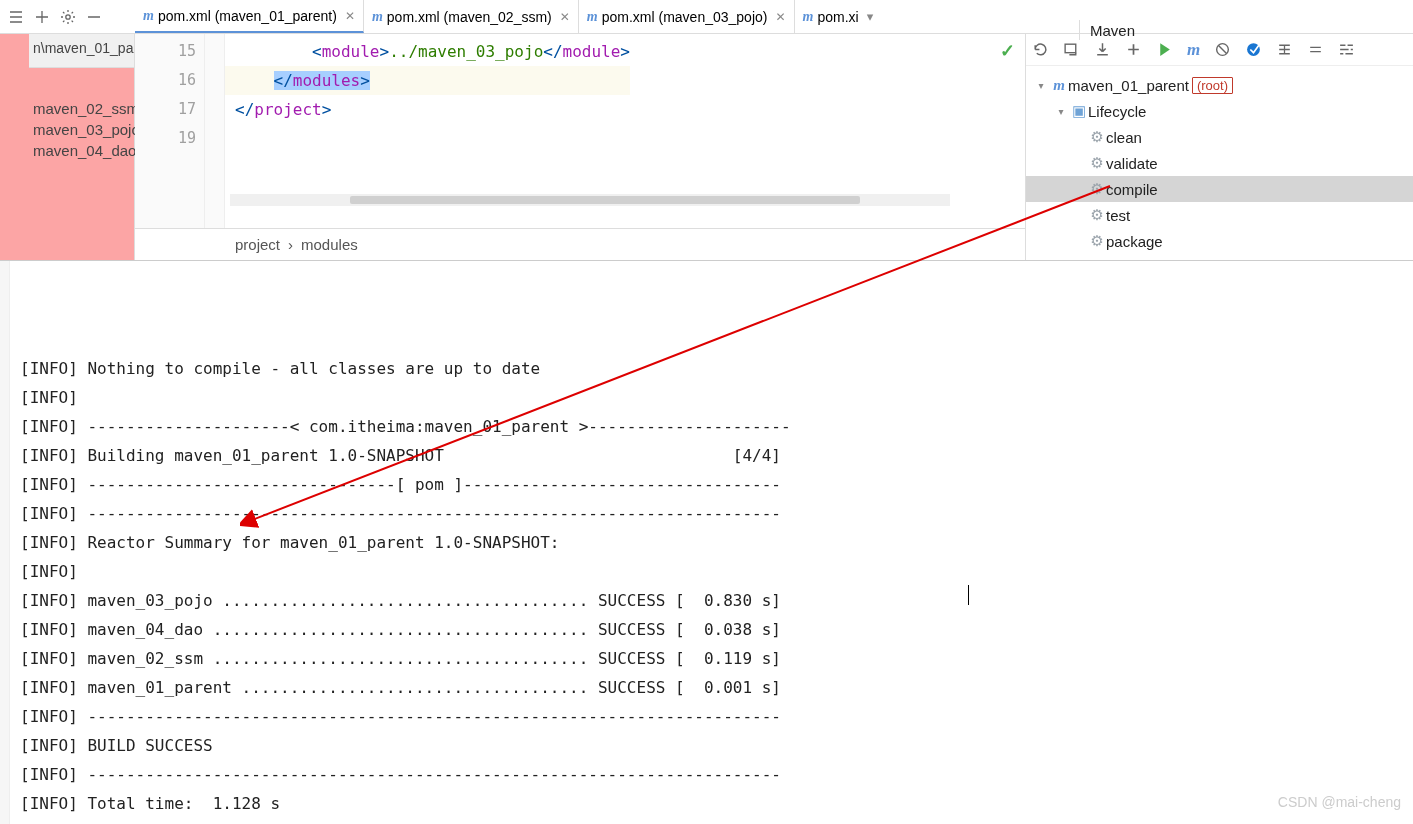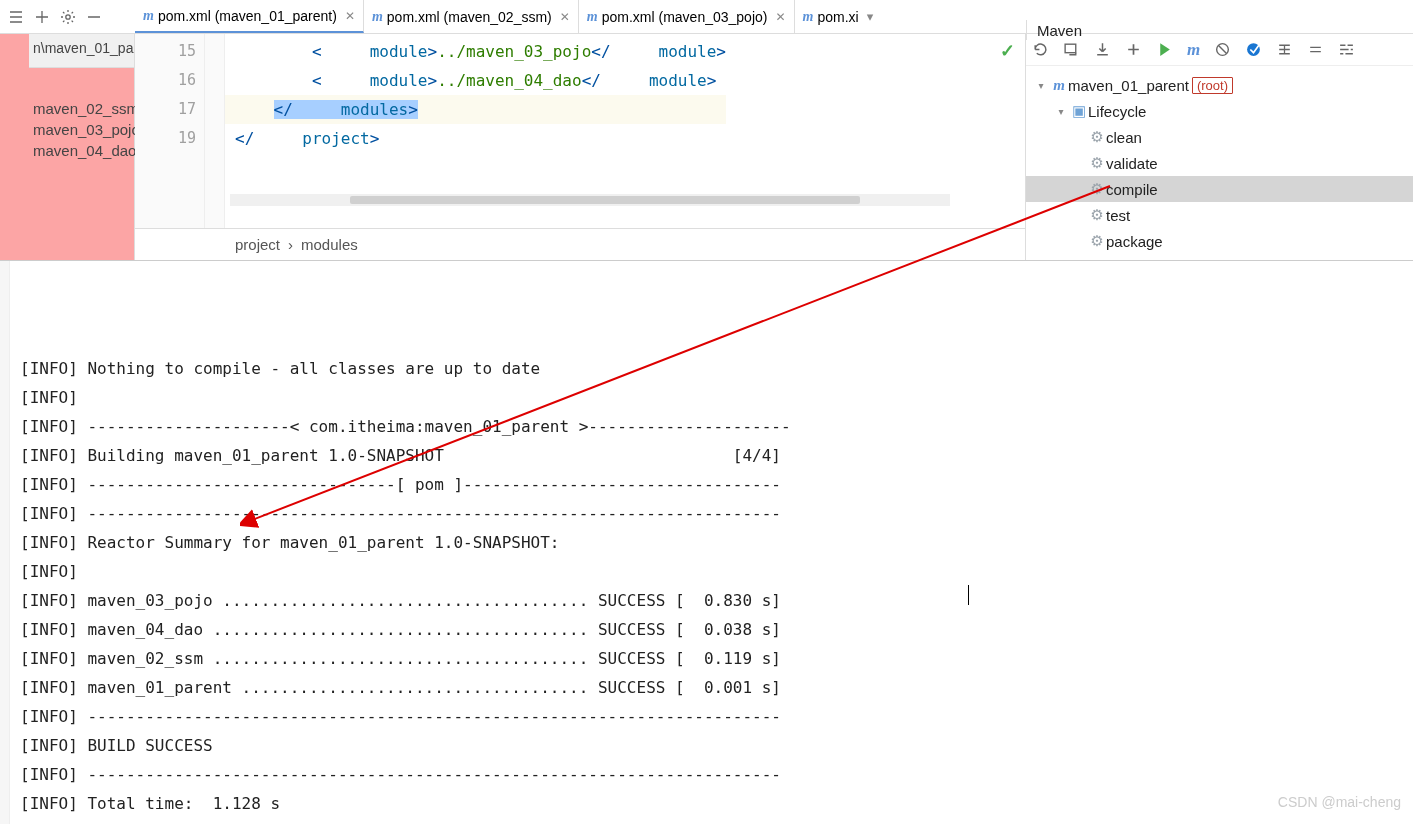--- a/index.html
+++ b/index.html
@@ -8,35 +8,35 @@
   .top-row { display:flex; height:34px; border-bottom:1px solid #ddd; }
   .left-toolbar { display:flex; align-items:center; gap:10px; padding:0 8px; width:135px; }
   .icon-btn { width:16px; height:16px; display:inline-flex; align-items:center; justify-content:center; color:#666; cursor:pointer; }
   .icon-btn svg { width:16px; height:16px; }
   .tabs { display:flex; align-items:center; flex:1; min-width:0; }
   .tab { display:flex; align-items:center; padding:0 8px; height:33px; border-right:1px solid #ddd; gap:4px; cursor:pointer; }
   .tab.active { background:#fff; border-bottom:2px solid #5c92d8; }
   .tab-icon { font-style:italic; font-weight:bold; color:#5c92d8; font-family:serif; font-size:14px; }
   .tab-label { font-size:14px; color:#000000; white-space:nowrap; }
   .tab-close { color:#888; font-size:12px; margin-left:4px; }
-  .maven-title-bar { width:387px; display:flex; align-items:center; padding:10px 10px; font-size:15px; border-left:1px solid #ddd;margin-top:20px; }
+  .maven-title-bar { width:334px; display:flex; align-items:center; padding:10px 10px; font-size:15px; border-left:1px solid #ddd;margin-top:20px; }
   .mid-row { display:flex; height:226px; }
   .project-col { width:135px; border-right:1px solid #ddd; background:#fca5a5; position:relative;padding-left:29px; }
   .proj-path { font-size:14px; color:#444; padding:6px 4px; height:34px; border-bottom:1px solid #ddd; background:#f0f0f0; white-space:nowrap; overflow:hidden; }
   .proj-items { padding-top:30px; }
   .proj-item { font-size:15px; color:#444; padding:2px 4px; }
   .editor-col { flex:1; min-width:0; display:flex; flex-direction:column; position:relative; }
   .editor-body { flex:1; display:flex; background:#fff; position:relative; }
   .gutter { width:70px; background:#fafafa; border-right:1px solid #eee; text-align:right; padding:3px 8px 0 0; color:#a0a0a0; font-family:Consolas,monospace; font-size:15px; line-height:29px; }
   .gutter-extra { position:absolute; left:70px; top:0; width:20px; height:100%; background:#fafafa; border-right:1px solid #eee; }
   .code-area { padding:3px 0 0 30px; font-family:Consolas,monospace; font-size:16px; line-height:29px; }
   .code-line.hl { background:#fcfaee; margin-left:-30px; padding-left:30px; }
   .sel { background:#a7cfff; }
   .tag-ang { color:#0050a0; }
-  .tag-name { color:#0369a1;margin-left:48px; }
+  .tag-name { color:#a21caf; }
   .tag-text { color:#2e7d00; font-weight:500; }
   .check-icon { position:absolute; top:6px; right:10px; color:#4caf50; font-size:18px; font-weight:bold; }
   .hscroll { position:absolute; bottom:22px; left:95px; width:720px; height:12px; background:#f0f0f0; }
   .hscroll-thumb { position:absolute; left:120px; width:510px; height:8px; top:2px; background:#d0d0d0; border-radius:2px; }
   .breadcrumb { height:32px; border-top:1px solid #ddd; display:flex; align-items:center; padding-left:100px; font-size:15px; color:#555; gap:8px; }
   .maven-col { width:388px; border-left:1px solid #ddd; display:flex; flex-direction:column; }
   .maven-toolbar { height:40px; display:flex; align-items:center; padding:0 6px; gap:14px; border-bottom:1px solid #eee; }
   .m-btn svg { width:17px; height:17px; }
   .m-btn { color:#666; cursor:pointer; display:inline-flex; }
   .m-btn.green { color:#4caf50; }
@@ -123,21 +123,20 @@
       <div class="editor-body">
         <div class="gutter">
           <div>15</div>
           <div>16</div>
           <div>17</div>
           <div>19</div>
         </div>
         <div class="gutter-extra"></div>
         <div class="code-area">
           <div class="code-line">&nbsp;&nbsp;&nbsp;&nbsp;&nbsp;&nbsp;&nbsp;&nbsp;<span class="tag-ang">&lt;</span><span class="tag-name">module</span><span class="tag-ang">&gt;</span><span class="tag-text">../maven_03_pojo</span><span class="tag-ang">&lt;/</span><span class="tag-name">module</span><span class="tag-ang">&gt;</span></div>
-          <div class="code-line">&nbsp;&nbsp;&nbsp;&nbsp;&nbsp;&nbsp;&nbsp;&nbsp;<span class="tag-ang">&lt;</span><span class="tag-name">module</span><span class="tag-ang">&gt;</span><span class="tag-text">../maven_04_dao</span><span class="tag-ang">&lt;/</span><span class="tag-name">module</span><span class="tag-ang">&gt;</span></div>
           <div class="code-line hl">&nbsp;&nbsp;&nbsp;&nbsp;<span class="sel"><span class="tag-ang">&lt;/</span><span class="tag-name">modules</span><span class="tag-ang">&gt;</span></span></div>
           <div class="code-line"><span class="tag-ang">&lt;/</span><span class="tag-name">project</span><span class="tag-ang">&gt;</span></div>
         </div>
         <span class="check-icon">✓</span>
         <div class="hscroll">
             <div class="hscroll-thumb"></div>
           </div>
       </div>
       <div class="breadcrumb">
         <span>project</span>

